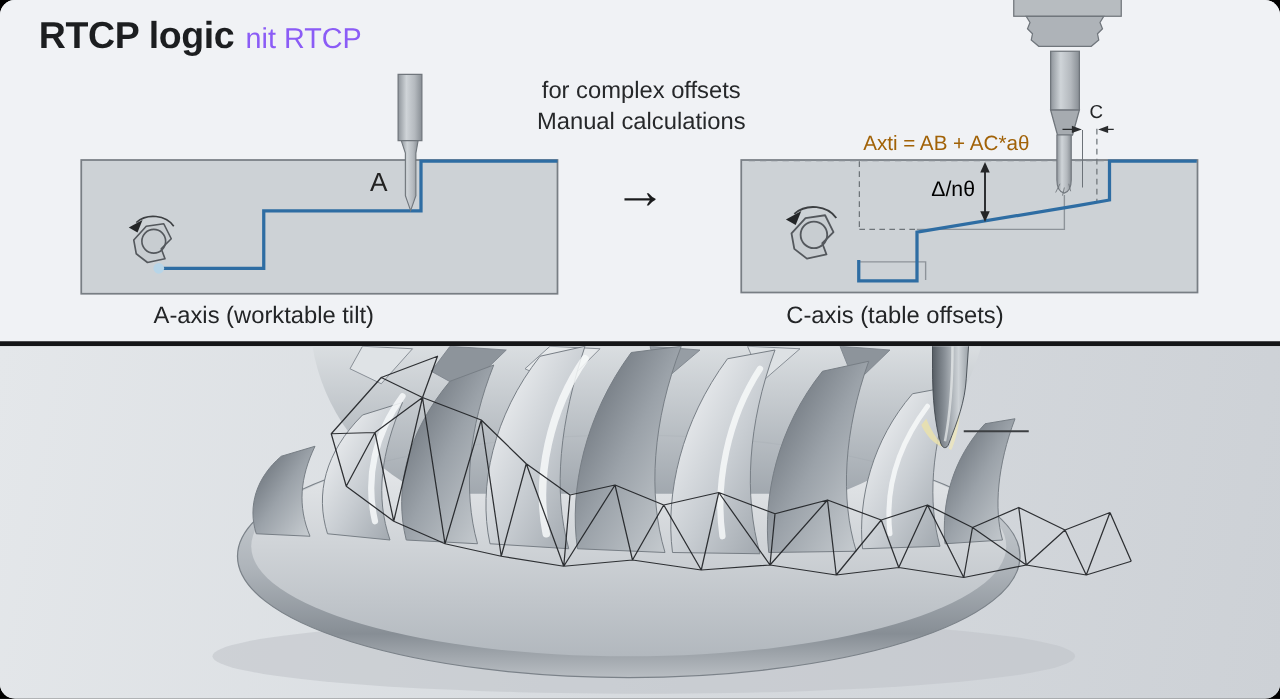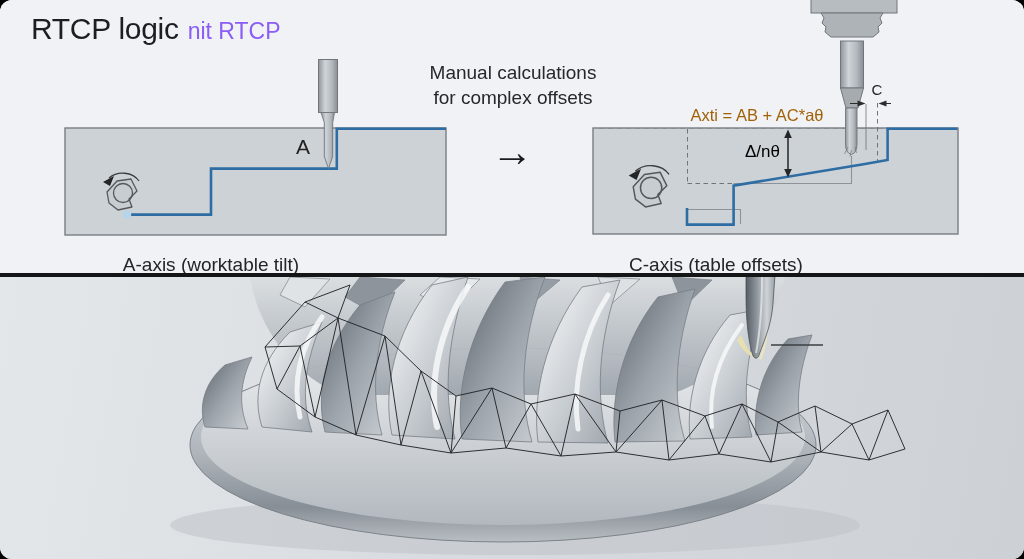--- a/index.html
+++ b/index.html
@@ -2,31 +2,31 @@
 <html><head>
 <meta charset="utf-8">
 <style>
   html,body{margin:0;padding:0;background:#000;}
   .stage{position:relative;width:1024px;height:559px;background:#f0f2f5;overflow:hidden;
          border-radius:12px;font-family:"Liberation Sans",sans-serif;color:#222426;}
   .abs{position:absolute;}
   
   .top-section{position:absolute;left:0;top:0;width:1024px;height:276px;background:#f0f2f5;}
   .title-row{position:absolute;left:31px;top:12px;display:flex;align-items:baseline;gap:9px;white-space:nowrap;}
-  .title-bold{font-size:30px;font-weight:400;letter-spacing:-.3px;color:#1c1e20;}
+  .title-bold{font-size:30px;font-weight:700;letter-spacing:-.3px;color:#1c1e20;}
   .title-light{font-size:23px;font-weight:400;color:#8b5cf6;}
   .note{position:absolute;left:414px;top:60px;width:198px;text-align:center;
         font-size:19px;line-height:25px;color:#26282a;}
   .big-arrow{position:absolute;left:486px;top:128px;width:52px;text-align:center;
         font-size:42px;font-weight:400;color:#1a1b1c;}
   .a-label{position:absolute;left:296px;top:135px;font-size:21px;color:#222;}
   .formula{position:absolute;left:652px;top:106px;width:210px;text-align:center;font-size:16.5px;color:#a16207;}
   .delta-label{position:absolute;left:700px;top:142px;width:80px;text-align:right;font-size:17px;color:#000000;}
   .c-label{position:absolute;left:862px;top:81px;width:30px;text-align:center;font-size:15px;color:#222426;}
-  .caption{font-size:19px;color:#232527;text-align:center;margin-top:12px;}
+  .caption{font-size:19px;color:#232527;text-align:center;}
   .caption-a{position:absolute;left:82px;top:242px;width:258px;}
   .caption-c{position:absolute;left:596px;top:242px;width:240px;}
   
   .divider{position:absolute;left:0;top:273px;width:1024px;height:4px;background:#141517;}
   
   .bottom-section{position:absolute;left:0;top:277px;width:1024px;height:282px;
         background:linear-gradient(100deg,#e4e7ea 0%,#d8dce0 45%,#cdd1d6 100%);}
   svg{display:block;}
 </style>
 </head>
@@ -100,22 +100,22 @@
         </g>
         <use href="#rot" transform="translate(650,189) scale(1.12)"></use>
       </g>
     </svg>
 
     <div class="title-row">
       <span class="title-bold">RTCP logic</span>
       <span class="title-light">nit RTCP</span>
     </div>
     <div class="note">
+      <div>for complex offsets</div>
       <div>Manual calculations</div>
-      <div>for complex offsets</div>
     </div>
     <div class="big-arrow">→</div>
     <div class="a-label">A</div>
     <div class="formula">Axti = AB + AC*aθ</div>
     <div class="delta-label">Δ/nθ</div>
     <div class="c-label">C</div>
     <div class="caption caption-a">A-axis (worktable tilt)</div>
     <div class="caption caption-c">C-axis (table offsets)</div>
   </div>
 

